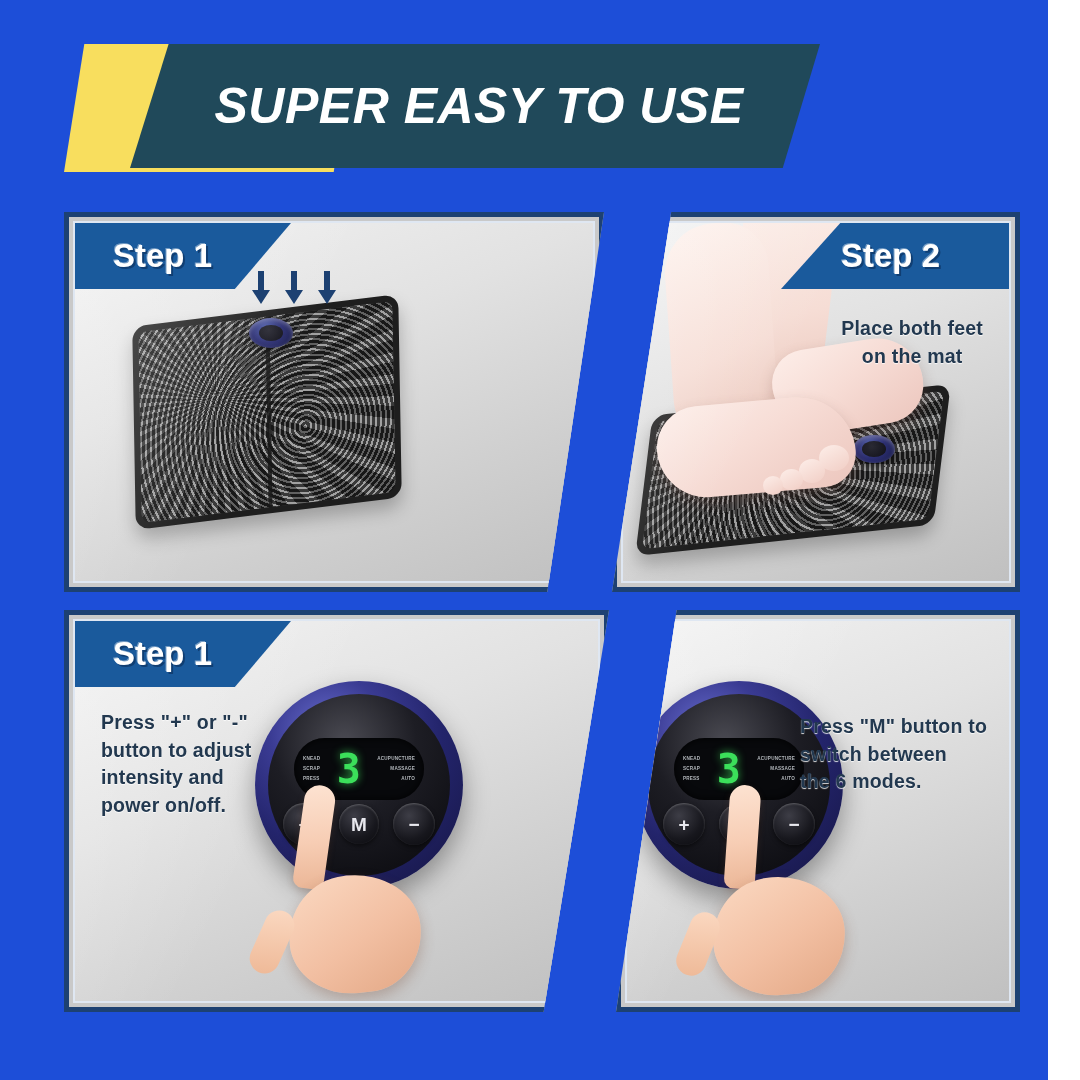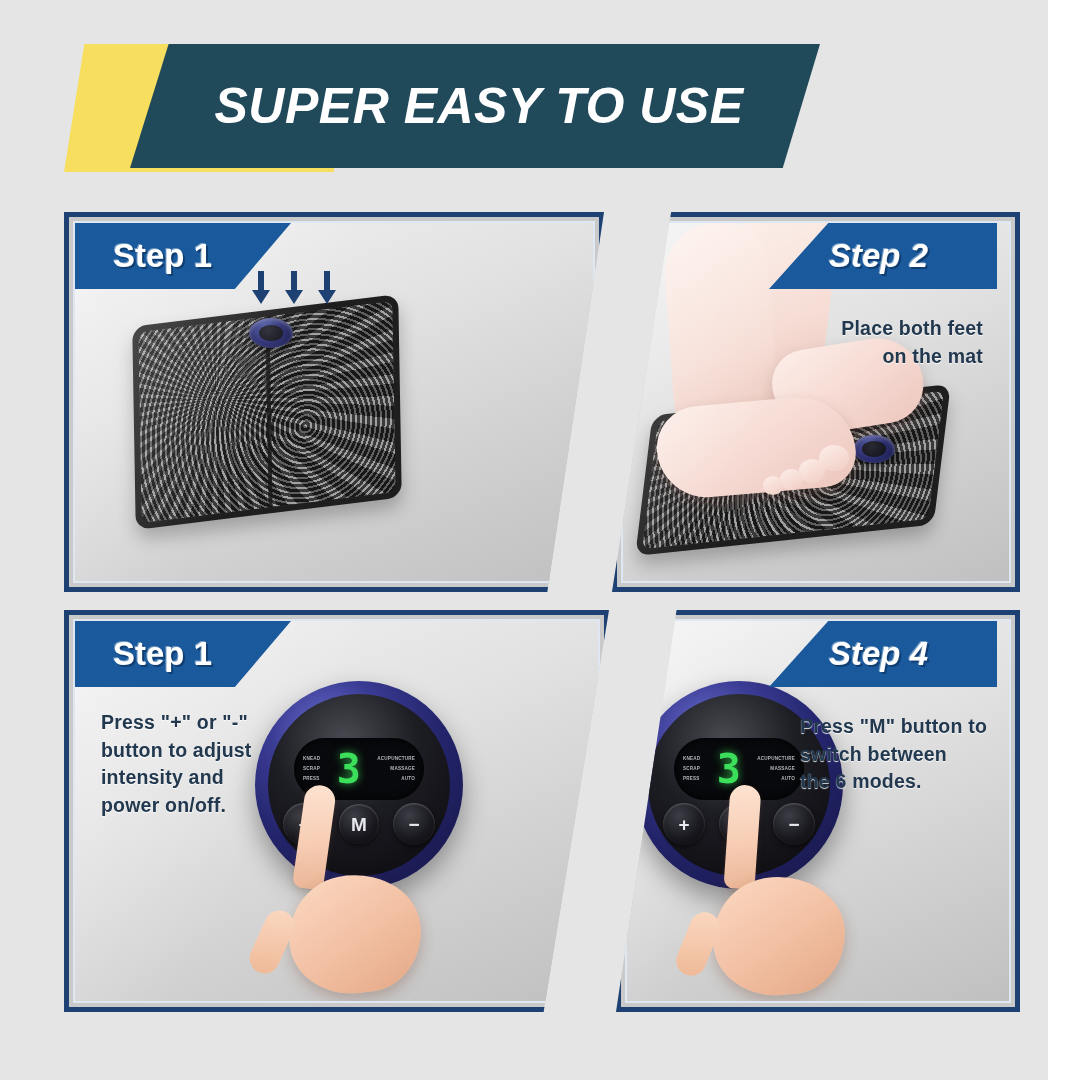--- a/index.html
+++ b/index.html
@@ -2,21 +2,21 @@
 <html><head>
 <meta charset="utf-8">
 <style>
   * { box-sizing: border-box; margin: 0; padding: 0; }
   html, body {
     width: 1080px; height: 1080px;
     background: #ffffff;
     font-family: "Liberation Sans", sans-serif;
     overflow: hidden;
   }
-  #stage { position: relative; width: 1048px; height: 1080px; background: #e5e5e5; }
+  #stage { position: relative; width: 1048px; height: 1080px; background: #1d4ed8; }
 
   
   .banner-wrap { position: absolute; left: 0; top: 44px; width: 1080px; height: 130px; }
   .banner-yellow {
     position: absolute; left: 64px; top: 0; width: 290px; height: 128px;
     background: #F8DE5E;
     clip-path: polygon(7% 0, 100% 0, 93% 100%, 0% 100%);
   }
   .banner-teal {
     position: absolute; left: 130px; top: 0; width: 690px; height: 124px;
@@ -58,37 +58,37 @@
 
   
   .step-tab {
     position: absolute; top: 0; height: 66px;
     background: #1A5A9C;
     display: flex; align-items: center;
     z-index: 6;
   }
   .step-tab.left  { left: 0;  width: 216px; padding-left: 38px;
                     clip-path: polygon(0 0, 100% 0, 74% 100%, 0 100%); }
-  .step-tab.right { right: 12px; width: 228px; padding-left: 60px;
-                    clip-path: polygon(26% 0, 100% 0, 100% 100%, 0 100%); font-style: italic; }
+  .step-tab.right { right: 0; width: 228px; padding-left: 60px;
+                    clip-path: polygon(26% 0, 100% 0, 100% 100%, 0 100%); }
   .step-tab span {
     color: #ffffff; font-size: 33px; font-weight: bold;
     text-shadow: 2px 2px 0 rgba(10,40,80,.55), -1px -1px 0 rgba(255,255,255,.4);
     white-space: nowrap;
   }
 
   
   .caption {
     position: absolute; z-index: 6;
     color: #22384f; font-size: 19.5px; font-weight: bold;
     line-height: 1.42; letter-spacing: .2px;
     text-shadow: 0 1px 1px rgba(255,255,255,.85);
   }
   #cap-1 { left: 28px;  top: 92px; }
-  #cap-2 { right: 26px; top: 92px; text-align: right; }
+  #cap-2 { right: 26px; top: 92px; text-align: center; }
   #cap-3 { left: 26px;  top: 88px; }
   #cap-4 { right: 22px; top: 92px; text-align: left; }
 
   
   .photo { position: absolute; inset: 0; }
   .photo-bg {
     position: absolute; inset: 0;
     background: linear-gradient(158deg,#f2f2f2 0%,#e2e2e2 38%,#cfcfcf 72%,#c0c0c0 100%);
   }
 
@@ -374,21 +374,18 @@
 
           <div class="hand" style="left:64px; top:200px;">
             <div class="finger" style="left:36px; top:-36px; transform:rotate(4deg);"></div>
             <div class="palm" style="left:22px; top:56px; transform:rotate(-4deg);"></div>
             <div class="thumb" style="left:-8px; top:90px; transform:rotate(22deg);"></div>
           </div>
 
           <div class="sheen"></div>
         </div>
 
-        <div class="step-tab right">
-          <span>Step 4</span>
-        </div>
         <div class="caption" id="cap-4">Press "M" button to<br>switch between<br>the 6 modes.</div>
       </div>
     </div>
 
   </div>
 </div>
 
 </body></html>

